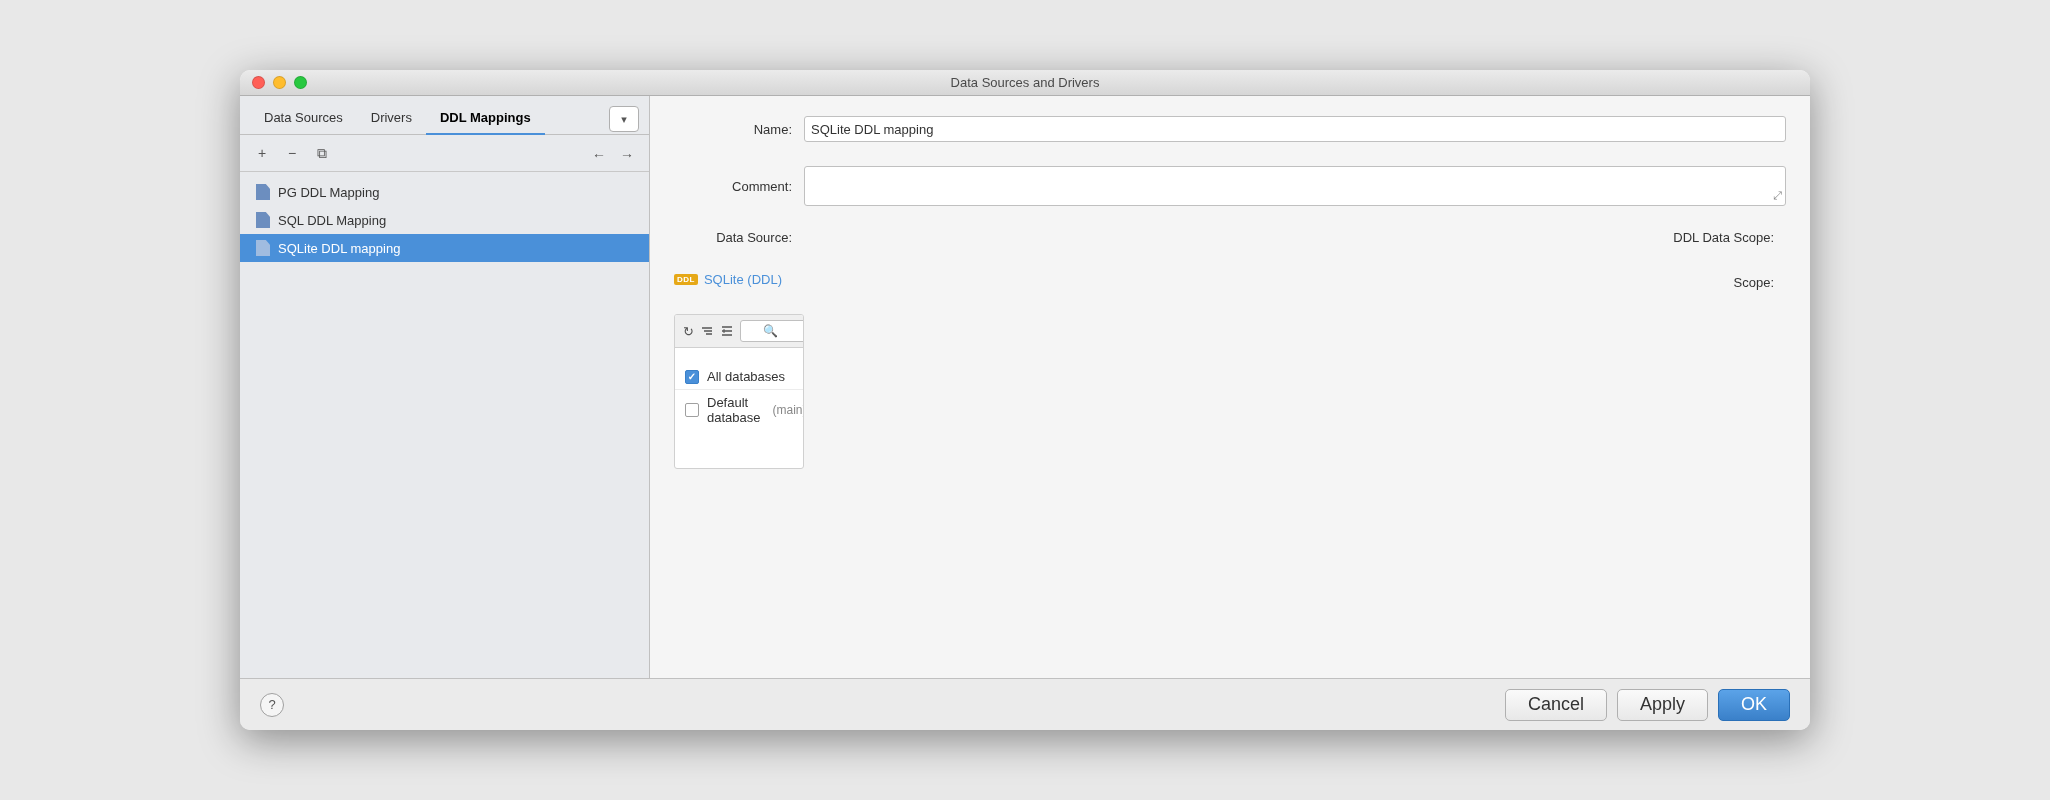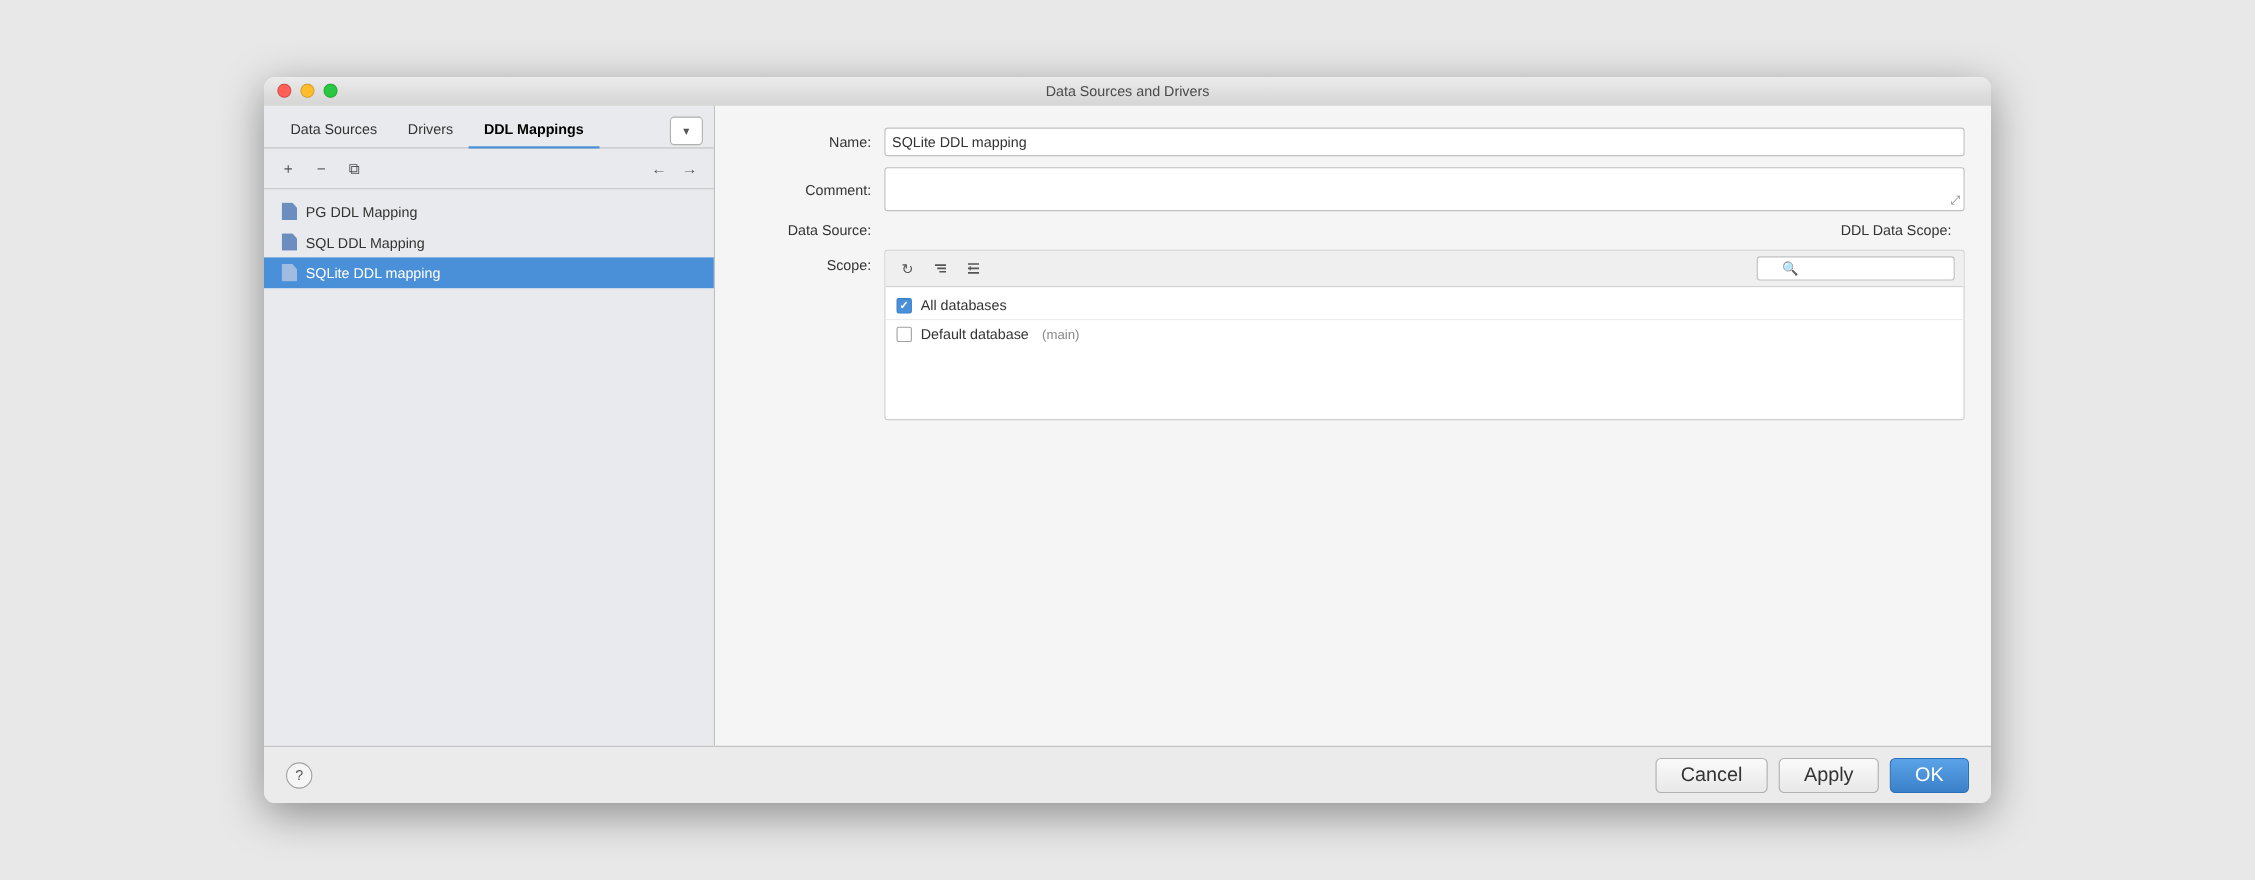--- a/index.html
+++ b/index.html
@@ -162,21 +162,21 @@
     .right-panel {
       flex: 1;
       background: #f5f5f5;
       display: flex;
       flex-direction: column;
       padding: 20px 24px 16px 24px;
     }
     .form-grid {
       display: grid;
       grid-template-columns: 130px 1fr;
-      row-gap: 10px;
+      row-gap: 24px;
       align-items: center;
       margin-bottom: 16px;
     }
     .form-label {
       font-size: 13px;
       color: #333;
       text-align: right;
       padding-right: 12px;
     }
     .form-input {
@@ -285,21 +285,21 @@
     .search-icon-inner {
       position: absolute;
       left: 5px;
       top: 50%;
       transform: translateY(-50%);
       color: #999;
       font-size: 11px;
       pointer-events: none;
     }
     .scope-list {
-      padding: 4px 0;
+      padding: 16px 0;
       min-height: 120px;
     }
     .scope-item {
       display: flex;
       align-items: center;
       padding: 5px 10px;
       gap: 8px;
       font-size: 13px;
       color: #333;
       border-bottom: 1px solid #ececec;
@@ -440,20 +440,24 @@
 
         <span class="form-label">Comment:</span>
         <div class="comment-wrapper">
           <textarea class="comment-input" style=""></textarea>
           <span class="expand-icon">⤢</span>
         </div>
 
         <span class="form-label">Data Source:</span>
 
         <span class="form-label">DDL Data Scope:</span>
+        <a class="datasource-link">
+          <span class="ddl-badge">DDL</span>
+          <span>SQLite (DDL)</span>
+        </a>
 
         <span class="scope-label">Scope:</span>
         <div class="scope-section">
 
           <div class="scope-toolbar">
             <button class="toolbar-btn" style="font-size:13px;">↻</button>
             <button class="toolbar-btn" style="font-size:13px;">
               <svg width="14" height="14" viewBox="0 0 14 14">
                 <line x1="2" y1="4" x2="12" y2="4" stroke="#555" stroke-width="1.5"></line>
                 <line x1="4" y1="7" x2="12" y2="7" stroke="#555" stroke-width="1.5"></line>

